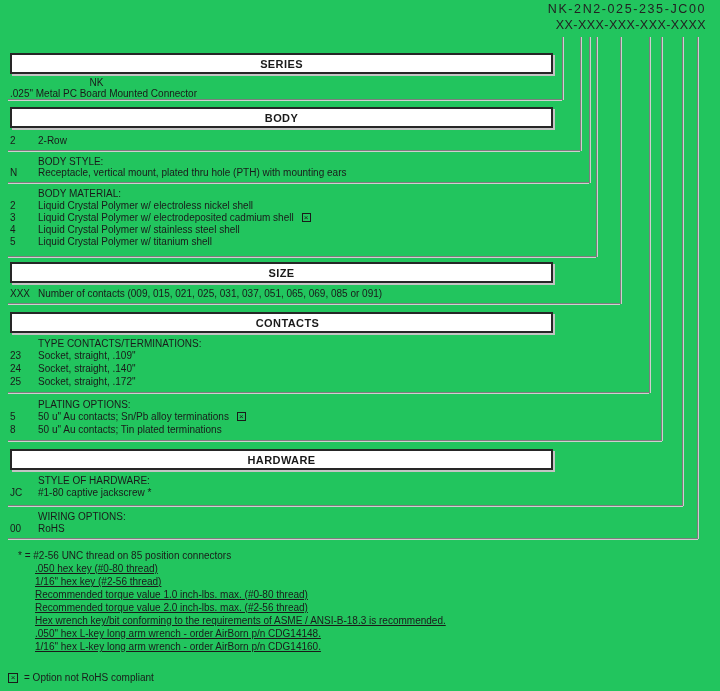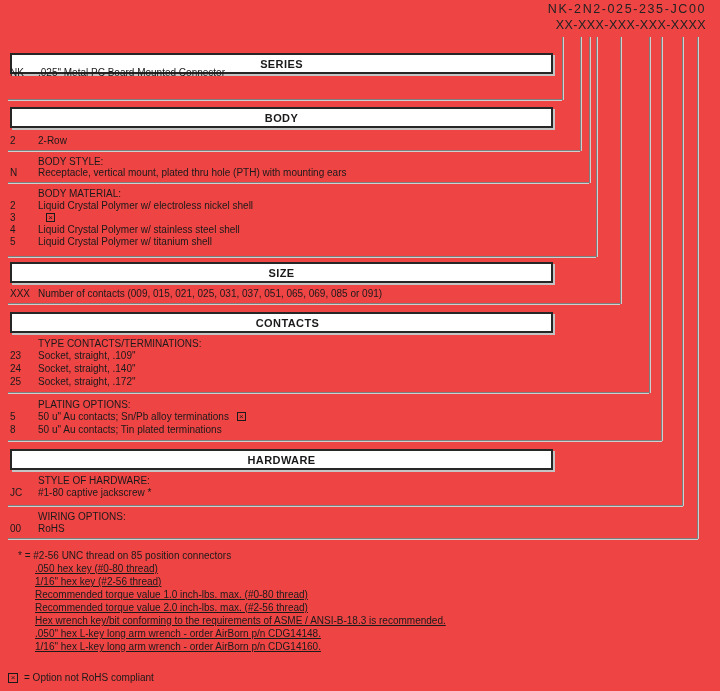--- a/index.html
+++ b/index.html
@@ -1,16 +1,16 @@
 <!DOCTYPE html>
 <html><head>
 <meta charset="utf-8">
 <style>
   html,body{margin:0;padding:0;background:#fff;}
-  .page{position:relative;width:720px;height:691px;background:#ef4444;
+  .page{position:relative;width:720px;height:691px;background:#22c55e;
         font-family:"Liberation Sans",sans-serif;color:#1a1a1a;overflow:hidden;}
 
   
   .pn{position:absolute;right:14px;text-align:right;white-space:pre;color:#222;}
   .pn1{top:2px;font-size:12.5px;letter-spacing:1.6px;}
   .pn2{top:18px;font-size:12.5px;letter-spacing:0.45px;}
 
   
   .titlebox{position:absolute;left:10px;width:543px;height:21px;box-sizing:border-box;
             border:2px solid #262626;box-shadow:2px 2px 0 #c4c4c4;background:#fff;
@@ -52,21 +52,21 @@
   <div class="vline" style="left:596px;height:220px;"></div>
   <div class="vline" style="left:620px;height:267px;"></div>
   <div class="vline" style="left:649px;height:356px;"></div>
   <div class="vline" style="left:661px;height:404px;"></div>
   <div class="vline" style="left:682px;height:469px;"></div>
   <div class="vline" style="left:697px;height:502px;"></div>
 
   <div class="titlebox" style="top:53px;">
     <span>SERIES</span>
   </div>
-  <div class="row" style="top:67px;">
+  <div class="row" style="top:77px;flex-direction:column;">
     <span class="code">NK</span>
     <span class="desc">.025" Metal PC Board Mounted Connector</span>
   </div>
   <div class="hsep" style="top:99px;left:8px;width:554px;"></div>
 
   <div class="titlebox" style="top:107px;">
     <span>BODY</span>
   </div>
   <div class="row" style="top:135px;">
     <span class="code">2</span>
@@ -81,20 +81,21 @@
   </div>
   <div class="hsep" style="top:182px;left:8px;width:581px;"></div>
 
   <div class="hdr" style="top:188px;">BODY MATERIAL:</div>
   <div class="row" style="top:200px;">
     <span class="code">2</span>
     <span class="desc">Liquid Crystal Polymer w/ electroless nickel shell</span>
   </div>
   <div class="row" style="top:212px;">
     <span class="code">3</span>
+    <span class="desc">Liquid Crystal Polymer w/ electrodeposited cadmium shell</span>
     <span class="xbox">×</span>
   </div>
   <div class="row" style="top:224px;">
     <span class="code">4</span>
     <span class="desc">Liquid Crystal Polymer w/ stainless steel shell</span>
   </div>
   <div class="row" style="top:236px;">
     <span class="code">5</span>
     <span class="desc">Liquid Crystal Polymer w/ titanium shell</span>
   </div>

